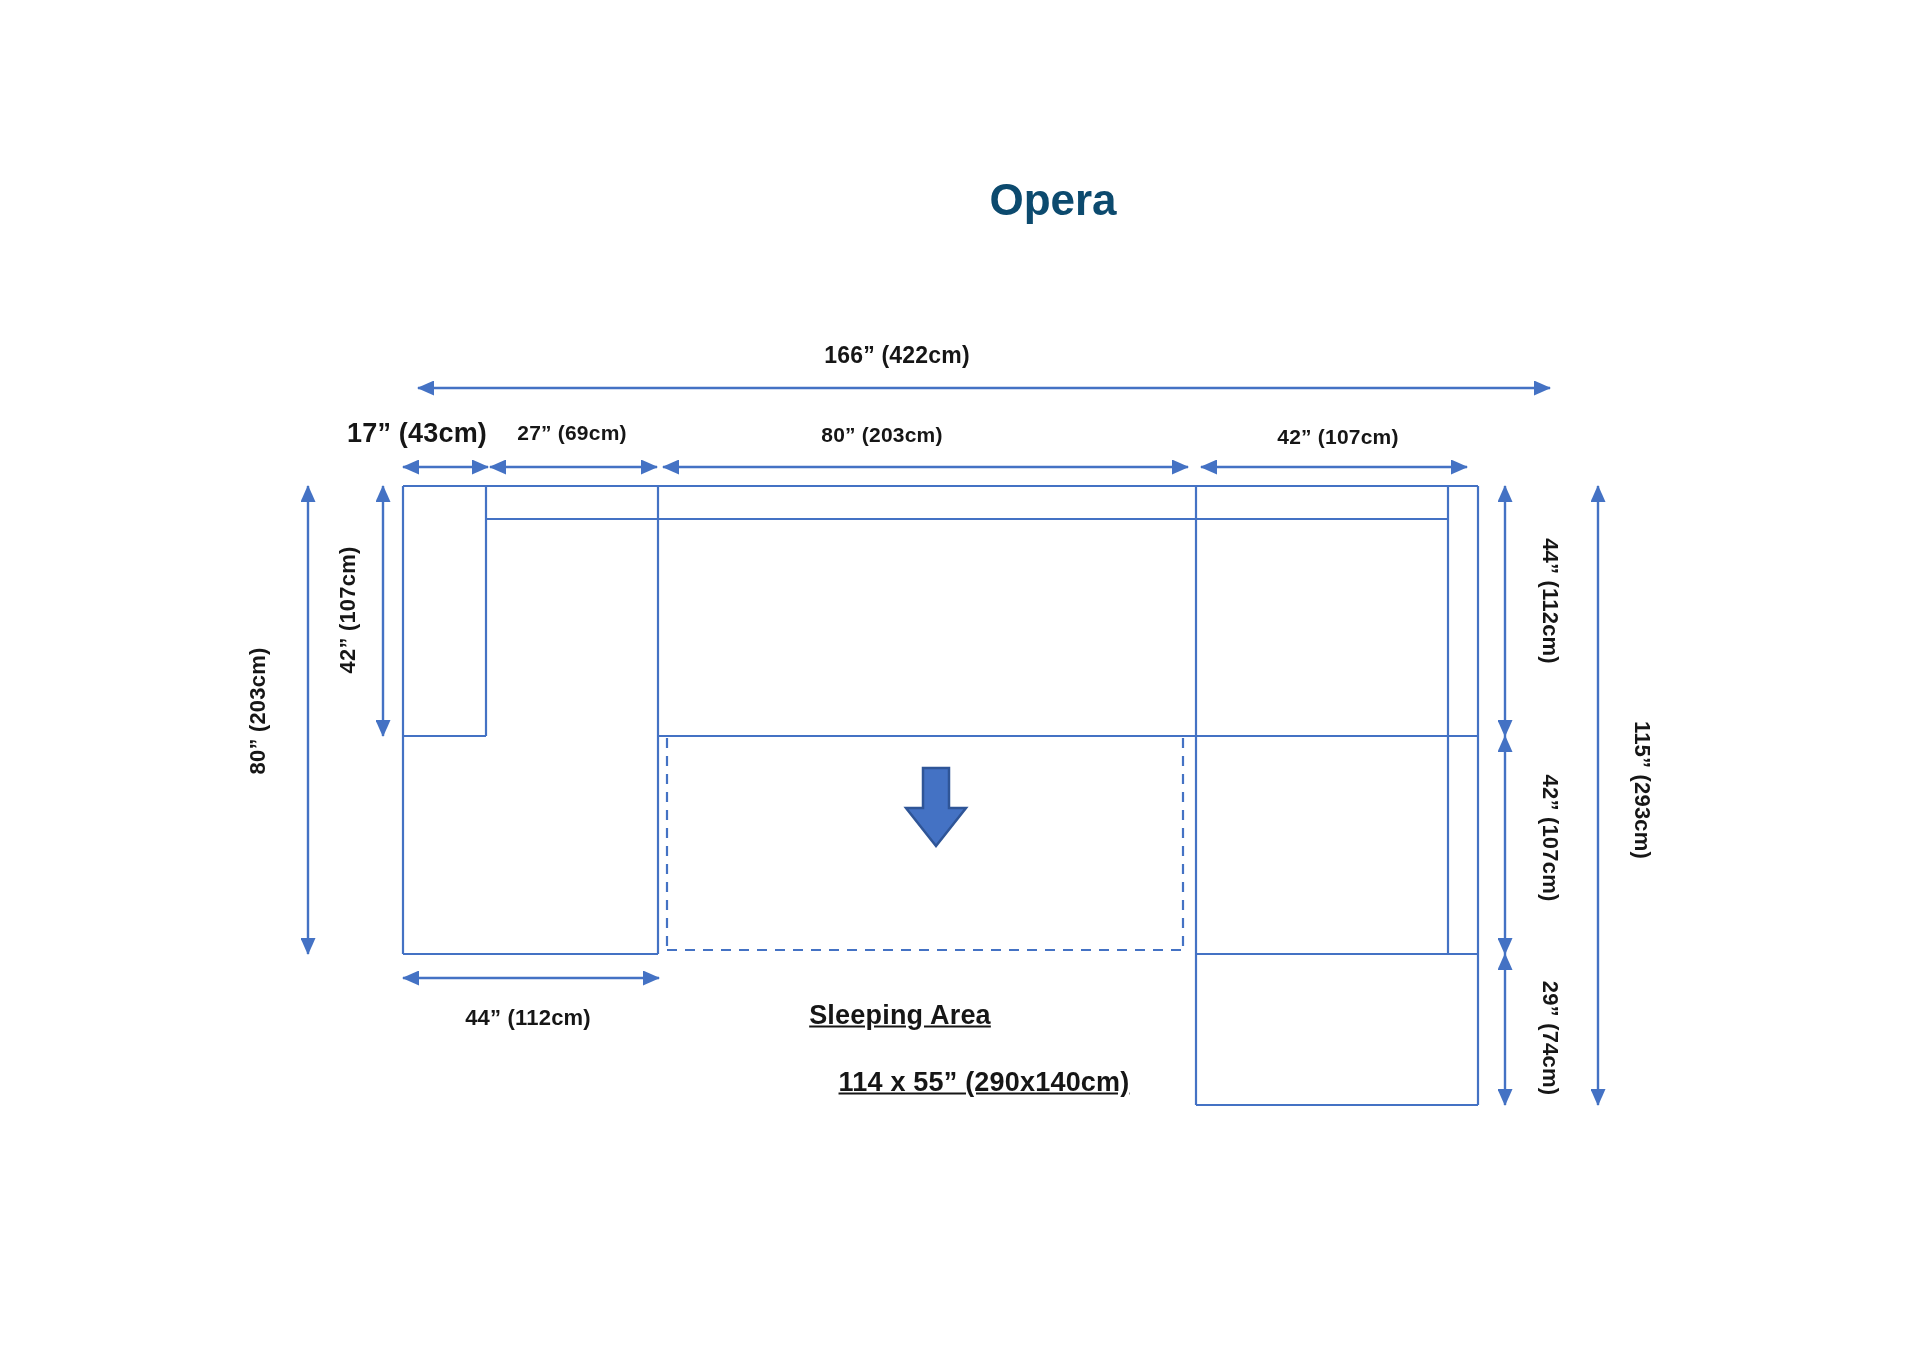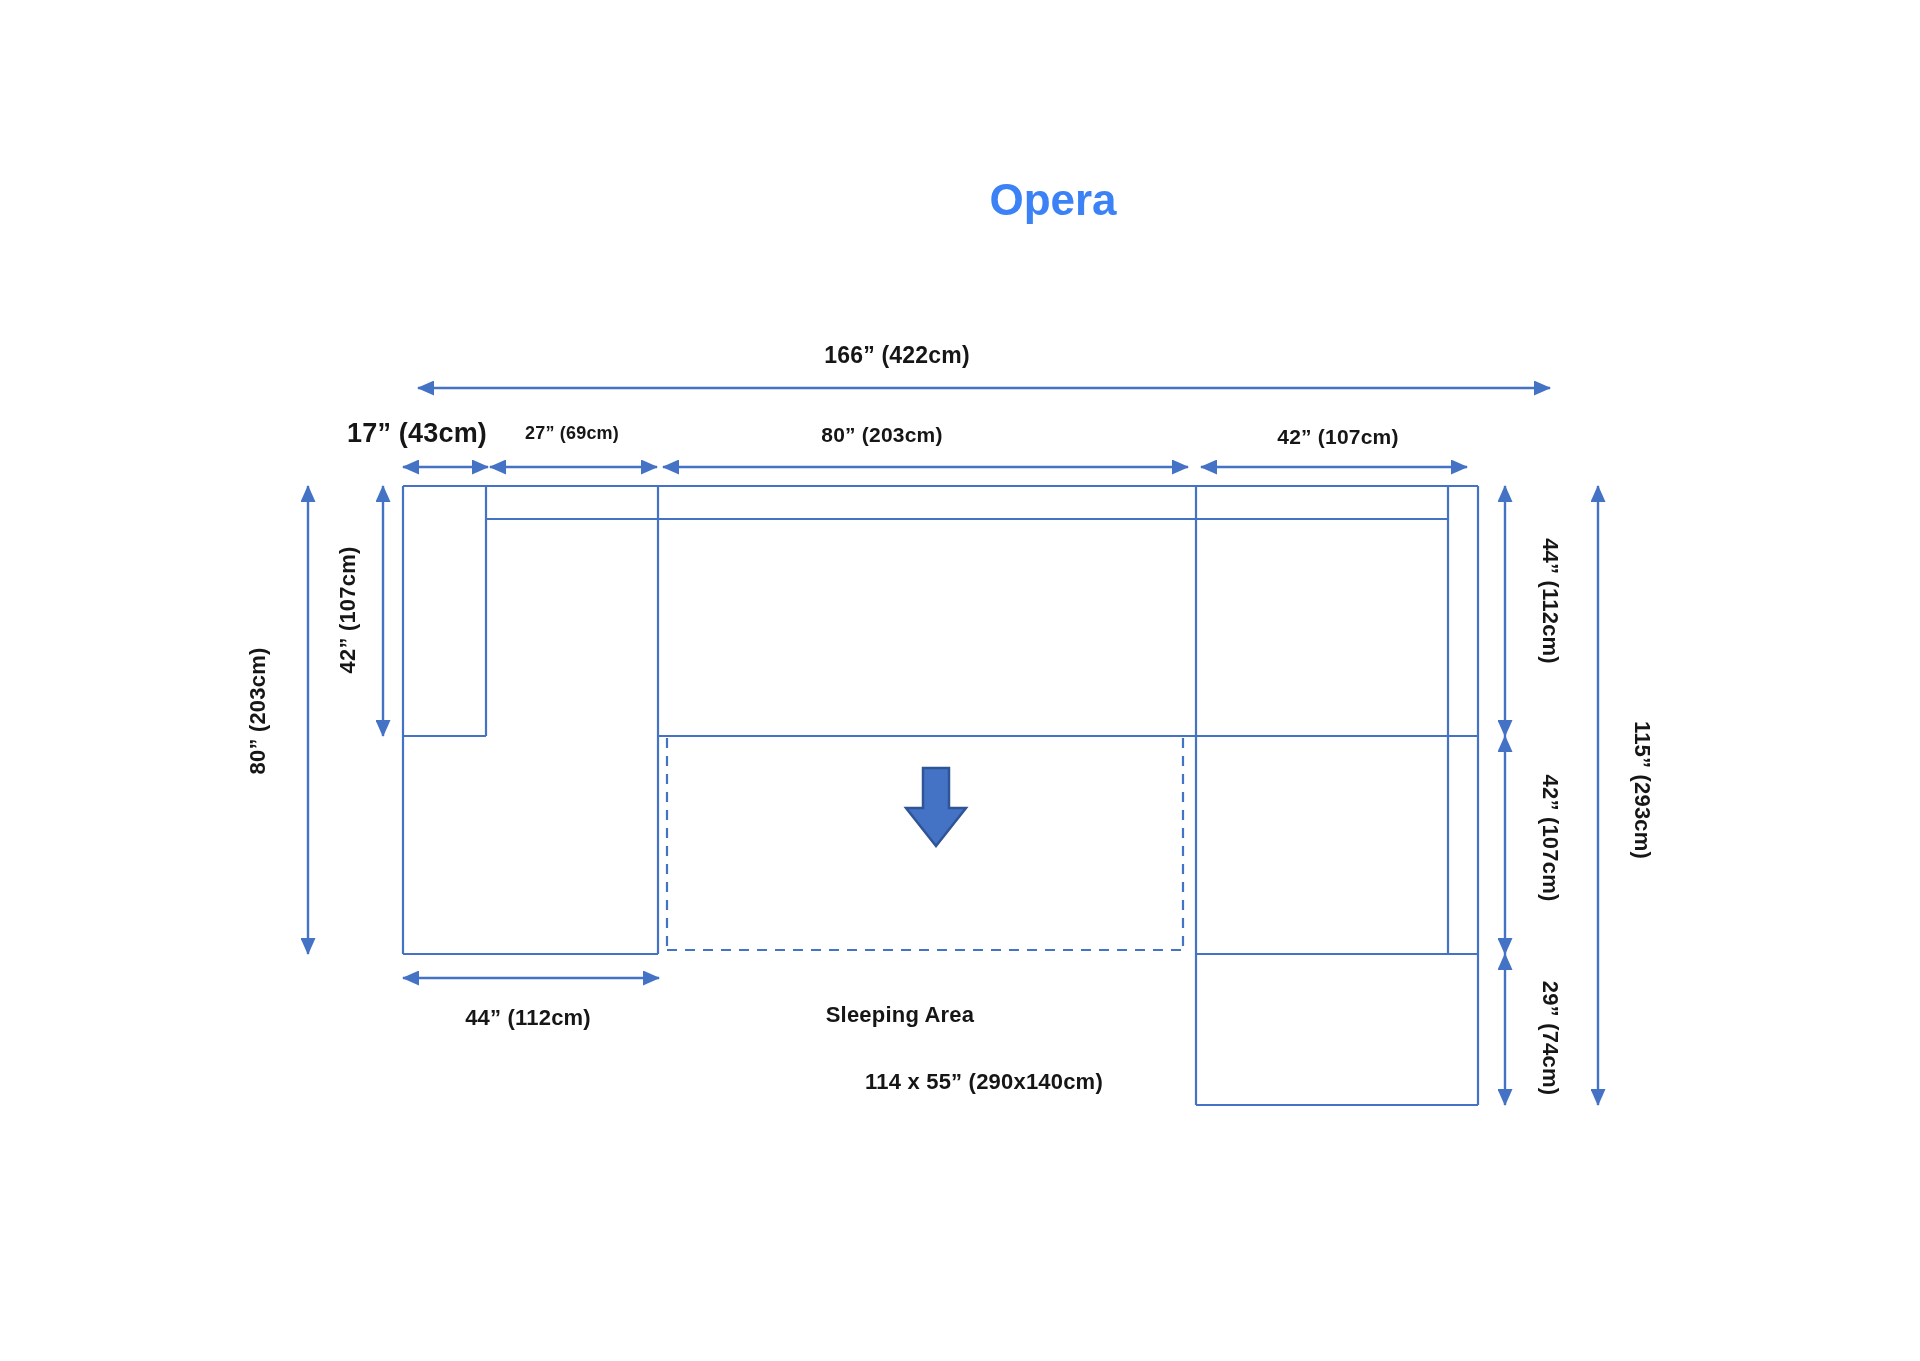--- a/index.html
+++ b/index.html
@@ -15,26 +15,26 @@
     position:absolute;
     transform:translate(-50%,-50%);
     font-weight:bold;
     color:#161616;
     font-size:22px;
     white-space:nowrap;
     letter-spacing:0.2px;
   }
   .label.rot-left{transform:translate(-50%,-50%) rotate(-90deg);}
   .label.rot-right{transform:translate(-50%,-50%) rotate(90deg);}
-  .label.big{font-size:22px;}
+  .label.big{font-size:27px;text-decoration:underline;}
   .title{
     position:absolute;
     transform:translate(-50%,-50%);
     font-weight:bold;
-    color:#3b82f6;
+    color:#0c4a6e;
     font-size:44px;
     white-space:nowrap;
   }
 </style>
 </head>
 <body>
 
 <div class="canvas">
 
   <svg class="layer" width="1920" height="1361" viewBox="0 0 1920 1361">
@@ -82,21 +82,21 @@
     </g>
 
     <polygon points="923,768 949,768 949,808 966,808 936,846 906,808 923,808" fill="#4472C4" stroke="#2F5597" stroke-width="2.5" stroke-linejoin="miter"></polygon>
   </svg>
 
   <div class="title" style="left:1053px; top:200px;">Opera</div>
 
   <div class="label" style="left:897px; top:355px; font-size:23px;">166” (422cm)</div>
 
   <div class="label" style="left:417px; top:433px; font-size:27px;">17” (43cm)</div>
-  <div class="label" style="left:572px; top:433px; font-size:18px;">27” (69cm)</div>
+  <div class="label" style="left:572px; top:433px; font-size:21px;">27” (69cm)</div>
   <div class="label" style="left:882px; top:435px; font-size:21px;">80” (203cm)</div>
   <div class="label" style="left:1338px; top:437px; font-size:21px;">42” (107cm)</div>
 
   <div class="label rot-left" style="left:258px; top:711px;">80” (203cm)</div>
   <div class="label rot-left" style="left:348px; top:610px;">42” (107cm)</div>
 
   <div class="label" style="left:528px; top:1018px;">44” (112cm)</div>
 
   <div class="label rot-right" style="left:1550px; top:601px;">44” (112cm)</div>
   <div class="label rot-right" style="left:1550px; top:838px;">42” (107cm)</div>

